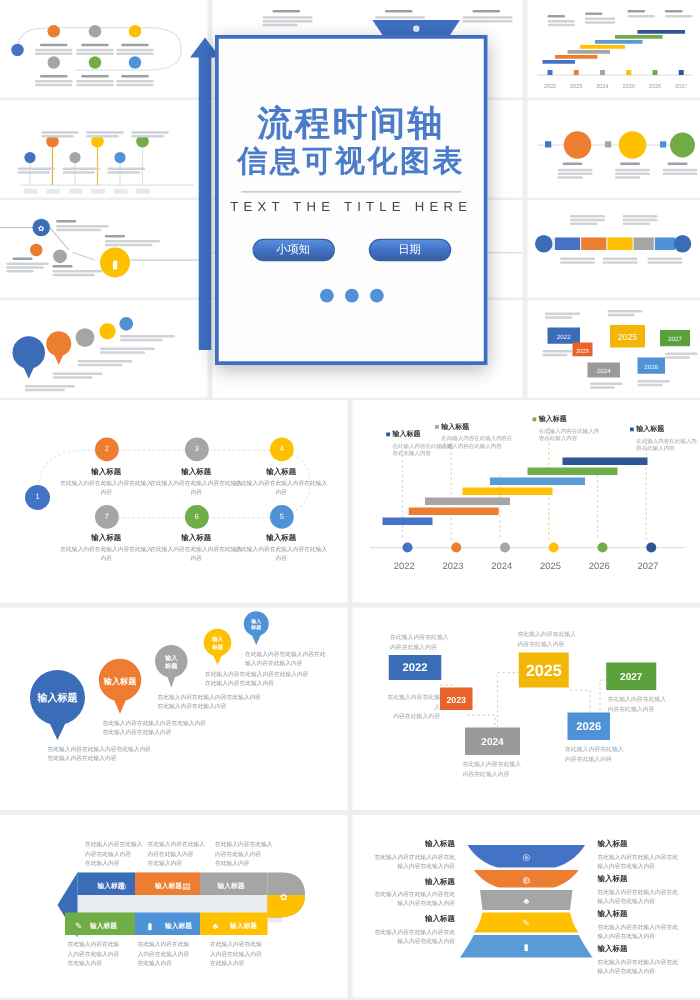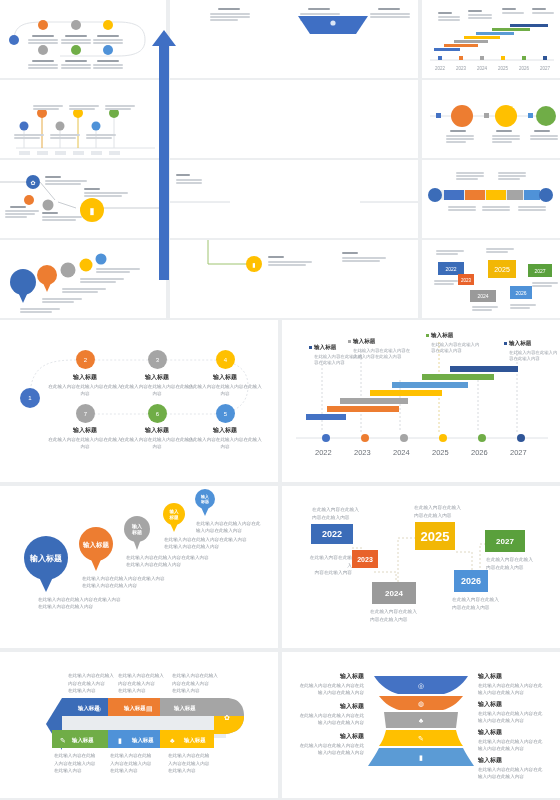--- a/index.html
+++ b/index.html
@@ -364,20 +364,35 @@
       </svg>
     </div>
 
     <div class="ribbon-top">
       <svg width="70" height="18" viewBox="0 0 70 18">
         <path d="M0 0 L70 0 L58 18 L12 18 Z" fill="#3f6fc4"></path>
         <circle cx="35" cy="7" r="2.6" fill="#dbe6f6"></circle>
       </svg>
     </div>
 
+    <div class="titlecard">
+      <div class="tc-h1">流程时间轴</div>
+      <div class="tc-h2">信息可视化图表</div>
+      <div class="tc-rule"></div>
+      <div class="tc-sub">TEXT THE TITLE HERE</div>
+      <div class="tc-btns">
+        <div class="tc-btn">小项知</div>
+        <div class="tc-btn">日期</div>
+      </div>
+      <div class="tc-dots">
+        <i></i>
+        <i></i>
+        <i></i>
+      </div>
+    </div>
   </div>
 
   <div class="bigwrap">
 
     <div class="brow">
 
       <div class="big">
         <svg width="278" height="162" viewBox="0 0 278 162" style="position:absolute;left:0;top:0;">
           <path d="M30 78 C30 42, 52 40, 78 40 L210 40 C240 40, 248 52, 248 66
                    C248 84, 236 94, 212 94 L86 94" fill="none" stroke="#e3e6ea" stroke-width="1" stroke-dasharray="2,2"></path>

